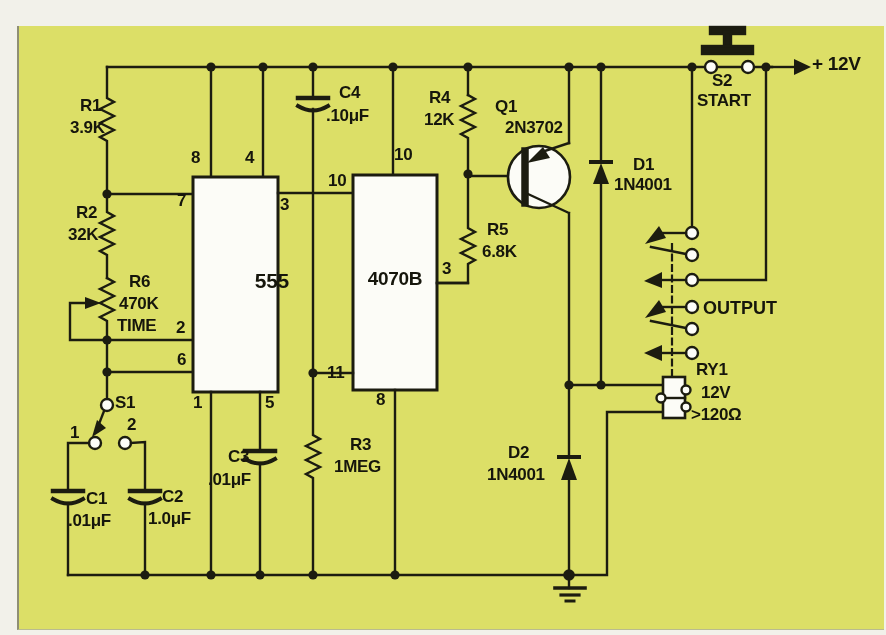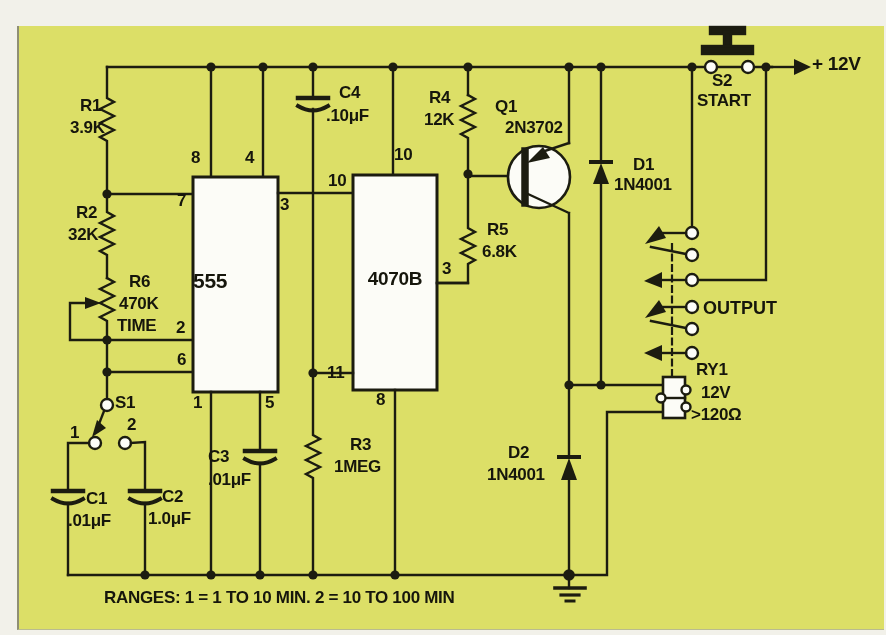--- a/index.html
+++ b/index.html
@@ -3,21 +3,21 @@
 <meta charset="utf-8">
 <style>
   html,body{margin:0;padding:0;}
   #page{position:relative;width:886px;height:635px;background:#f2f1ea;overflow:hidden;
          font-family:"Liberation Sans",sans-serif;}
   #paper{position:absolute;left:17px;top:26px;width:865px;height:603px;
          background:#dcdf67;border-left:2px solid #8f8f75;border-bottom:1px solid #b9bb90;}
   #schem{position:absolute;left:0;top:0;width:886px;height:635px;}
   .lb{position:absolute;font-weight:bold;font-size:17px;color:#16160c;
       letter-spacing:-0.3px;white-space:nowrap;line-height:1;}
-  .ic1{font-size:21px;width:96px;text-align:left;}
+  .ic1{font-size:21px;width:96px;text-align:right;}
   .ic2{font-size:19px;width:84px;text-align:center;}
   .big{font-size:19px;}
   .out{font-size:18px;letter-spacing:0;}
 </style>
 </head>
 <body>
 
 <div id="page">
   <div id="paper"></div>
 
@@ -208,21 +208,21 @@
   <div class="lb ic1" style="left:193px;top:270px">555</div>
 
   <div class="lb" style="left:115px;top:394px">S1</div>
   <div class="lb" style="left:70px;top:424px">1</div>
   <div class="lb" style="left:127px;top:416px">2</div>
 
   <div class="lb" style="left:86px;top:490px">C1</div>
   <div class="lb" style="left:68px;top:512px">.01μF</div>
   <div class="lb" style="left:162px;top:488px">C2</div>
   <div class="lb" style="left:148px;top:510px">1.0μF</div>
-  <div class="lb" style="left:208px;top:448px">C3</div>
+  <div class="lb" style="left:228px;top:448px">C3</div>
   <div class="lb" style="left:208px;top:471px">.01μF</div>
   <div class="lb" style="left:339px;top:84px">C4</div>
   <div class="lb" style="left:326px;top:107px">.10μF</div>
 
   <div class="lb ic2" style="left:353px;top:269px">4070B</div>
   <div class="lb" style="left:394px;top:146px">10</div>
   <div class="lb" style="left:328px;top:172px">10</div>
   <div class="lb" style="left:442px;top:260px">3</div>
   <div class="lb" style="left:327px;top:364px">11</div>
   <div class="lb" style="left:376px;top:391px">8</div>
@@ -243,14 +243,13 @@
 
   <div class="lb" style="left:712px;top:72px">S2</div>
   <div class="lb" style="left:697px;top:92px">START</div>
   <div class="lb big" style="left:812px;top:54px">+ 12V</div>
   <div class="lb out" style="left:703px;top:299px">OUTPUT</div>
 
   <div class="lb" style="left:696px;top:361px">RY1</div>
   <div class="lb" style="left:701px;top:384px">12V</div>
   <div class="lb" style="left:691px;top:406px">&gt;120Ω</div>
 
-  <div class="lb" style="left:104px;top:589px">RANGES: 1 = 1 TO 10 MIN. 2 = 10 TO 100 MIN</div>
 </div>
 
 </body></html>

